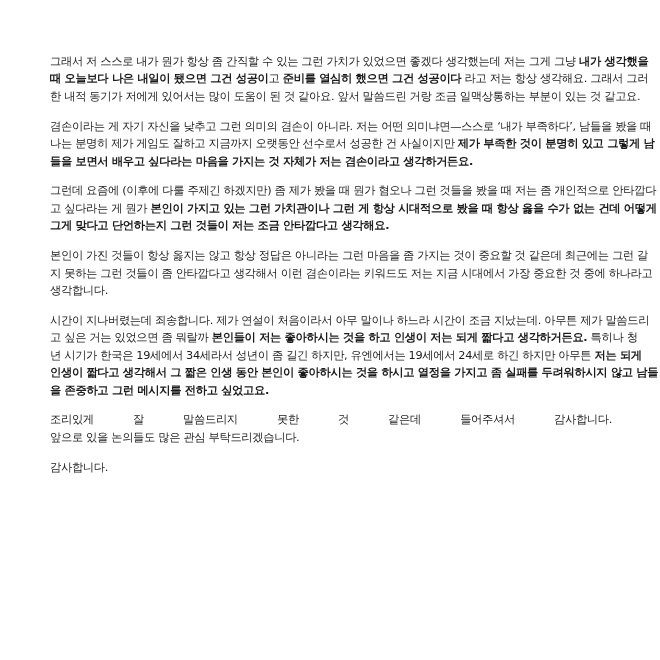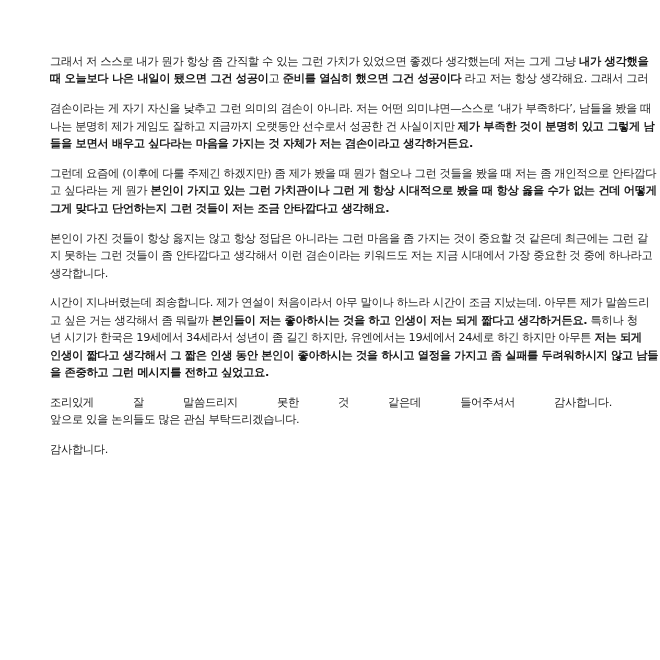--- a/index.html
+++ b/index.html
@@ -20,39 +20,40 @@
   .line.last { text-align-last: left; }
   .b { font-weight: bold; }
 </style>
 </head>
 <body>
 
 <div class="doc" id="doc">
     <p class="para">
       <span class="line"><span>그래서 저 스스로 내가 뭔가 항상 좀 간직할 수 있는 그런 가치가 있었으면 좋겠다 생각했는데 저는 그게 그냥 </span><span class="b">내가 생각했을</span></span>
       <span class="line"><span class="b">때 오늘보다 나은 내일이 됐으면 그건 성공이</span><span>고 </span><span class="b">준비를 열심히 했으면 그건 성공이다</span><span> 라고 저는 항상 생각해요. 그래서 그러</span></span>
+      <span class="line last"><span>한 내적 동기가 저에게 있어서는 많이 도움이 된 것 같아요. 앞서 말씀드린 거랑 조금 일맥상통하는 부분이 있는 것 같고요.</span></span>
     </p>
     <p class="para">
       <span class="line"><span>겸손이라는 게 자기 자신을 낮추고 그런 의미의 겸손이 아니라. 저는 어떤 의미냐면—스스로 ‘내가 부족하다’, 남들을 봤을 때</span></span>
       <span class="line"><span>나는 분명히 제가 게임도 잘하고 지금까지 오랫동안 선수로서 성공한 건 사실이지만 </span><span class="b">제가 부족한 것이 분명히 있고 그렇게 남</span></span>
       <span class="line last"><span class="b">들을 보면서 배우고 싶다라는 마음을 가지는 것 자체가 저는 겸손이라고 생각하거든요.</span></span>
     </p>
     <p class="para">
       <span class="line"><span>그런데 요즘에 (이후에 다룰 주제긴 하겠지만) 좀 제가 봤을 때 뭔가 혐오나 그런 것들을 봤을 때 저는 좀 개인적으로 안타깝다</span></span>
       <span class="line"><span>고 싶다라는 게 뭔가 </span><span class="b">본인이 가지고 있는 그런 가치관이나 그런 게 항상 시대적으로 봤을 때 항상 옳을 수가 없는 건데 어떻게</span></span>
       <span class="line last"><span class="b">그게 맞다고 단언하는지 그런 것들이 저는 조금 안타깝다고 생각해요.</span></span>
     </p>
     <p class="para">
       <span class="line"><span>본인이 가진 것들이 항상 옳지는 않고 항상 정답은 아니라는 그런 마음을 좀 가지는 것이 중요할 것 같은데 최근에는 그런 갈</span></span>
       <span class="line"><span>지 못하는 그런 것들이 좀 안타깝다고 생각해서 이런 겸손이라는 키워드도 저는 지금 시대에서 가장 중요한 것 중에 하나라고</span></span>
       <span class="line last"><span>생각합니다.</span></span>
     </p>
     <p class="para">
       <span class="line"><span>시간이 지나버렸는데 죄송합니다. 제가 연설이 처음이라서 아무 말이나 하느라 시간이 조금 지났는데. 아무튼 제가 말씀드리</span></span>
-      <span class="line"><span>고 싶은 거는 생각해서 좀 뭐랄까 </span><span class="b">본인들이 저는 좋아하시는 것을 하고 인생이 저는 되게 짧다고 생각하거든요.</span><span> 특히나 청</span></span>
+      <span class="line"><span>고 싶은 거는 있었으면 좀 뭐랄까 </span><span class="b">본인들이 저는 좋아하시는 것을 하고 인생이 저는 되게 짧다고 생각하거든요.</span><span> 특히나 청</span></span>
       <span class="line"><span>년 시기가 한국은 19세에서 34세라서 성년이 좀 길긴 하지만, 유엔에서는 19세에서 24세로 하긴 하지만 아무튼 </span><span class="b">저는 되게</span></span>
       <span class="line"><span class="b">인생이 짧다고 생각해서 그 짧은 인생 동안 본인이 좋아하시는 것을 하시고 열정을 가지고 좀 실패를 두려워하시지 않고 남들</span></span>
       <span class="line last"><span class="b">을 존중하고 그런 메시지를 전하고 싶었고요.</span></span>
     </p>
     <p class="para">
       <span class="line"><span>조리있게 잘 말씀드리지 못한 것 같은데 들어주셔서 감사합니다.</span></span>
       <span class="line last"><span>앞으로 있을 논의들도 많은 관심 부탁드리겠습니다.</span></span>
     </p>
     <p class="para">
       <span class="line last"><span>감사합니다.</span></span>

